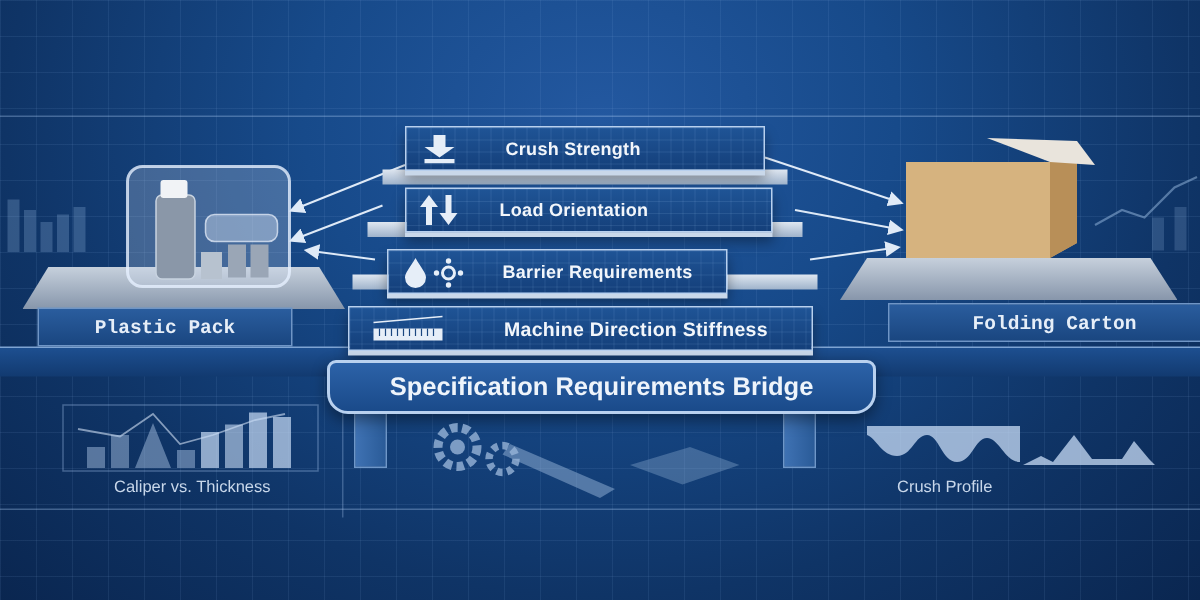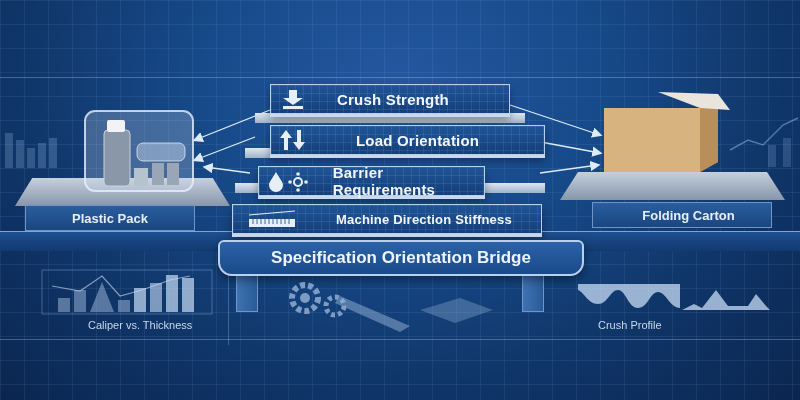--- a/index.html
+++ b/index.html
@@ -29,38 +29,38 @@
     box-shadow: 0 3px 0 #c9d8ea, 0 6px 8px rgba(0,0,0,0.35);
   }
   .layer::before {
     content: ""; position: absolute; inset: 0;
     background-image:
       linear-gradient(rgba(160,200,245,0.12) 1px, transparent 1px),
       linear-gradient(90deg, rgba(160,200,245,0.12) 1px, transparent 1px);
     background-size: 8px 8px;
   }
   .layer .icon { position: relative; width: 44px; display: flex; justify-content: center; align-items: center; }
-  .layer .label { position: relative; font-weight: bold; font-size: 15px; color: #f2f6fb; letter-spacing: 0.2px; }
+  .layer .label { position: relative; font-weight: bold; font-size: 12px; color: #f2f6fb; letter-spacing: 0.2px; }
   .shelf {
     position: absolute; height: 10px;
     background: linear-gradient(180deg, #dfe7f1, #9fb3cb);
   }
 
   
   .platform-top {
     position: absolute; height: 28px;
     background: linear-gradient(180deg, #c6d0dc, #8796ab);
     clip-path: polygon(8% 0, 92% 0, 100% 100%, 0 100%);
   }
   .platform-front {
     position: absolute; height: 26px;
     background: linear-gradient(180deg, #2a5d9e, #1a4680);
     border: 1px solid #6f95c6;
     display: flex; align-items: center; justify-content: center;
-    font-weight: bold; font-size: 13px; color: #e6eef8;
+    font-weight: bold; font-size: 13px; color: #e6eef8; font-family: Liberation Mono, monospace;
   }
 
   .banner {
     position: absolute; left: 218px; top: 240px; width: 366px; height: 36px;
     background: linear-gradient(180deg, #2c62a8, #1a4a8a);
     border: 2px solid #b9d1ef;
     border-radius: 6px 6px 14px 14px;
     display: flex; align-items: center; justify-content: center;
     font-weight: bold; font-size: 17px; color: #eef4fb;
     box-shadow: 0 4px 10px rgba(0,0,0,0.4);
@@ -110,21 +110,21 @@
     <rect x="25" y="12" width="18" height="12" rx="2" fill="#f1f3f6"></rect>
     <rect x="52" y="60" width="14" height="18" fill="#b7c2cf"></rect>
     <rect x="70" y="55" width="12" height="22" fill="#9aa6b6"></rect>
     <rect x="85" y="55" width="12" height="22" fill="#9aa6b6"></rect>
     <rect x="55" y="35" width="48" height="18" rx="6" fill="rgba(220,230,245,0.4)" stroke="rgba(240,245,255,0.7)"></rect>
   </svg>
 </div>
 
 <div>
   <div class="platform-top" style="left:560px;top:172px;width:225px;"></div>
-  <div class="platform-front" style="left:592px;top:202px;width:180px;padding-left:13px;">Folding Carton</div>
+  <div class="platform-front" style="left:592px;top:202px;width:209px;padding-left:13px;">Folding Carton</div>
   <svg style="position:absolute;left:600px;top:90px;" width="135" height="90">
     <polygon points="4,18 100,18 118,10 118,72 100,82 4,82" fill="#c8a26b"></polygon>
     <rect x="4" y="18" width="96" height="64" fill="#d6b37f"></rect>
     <polygon points="100,18 118,10 118,72 100,82" fill="#b88f58"></polygon>
     <polygon points="58,2 118,4 130,20 100,18" fill="#e9e4dc"></polygon>
   </svg>
 </div>
 
 <svg style="position:absolute;left:190px;top:95px;" width="420" height="90">
   <defs>
@@ -148,21 +148,21 @@
   <span class="icon">
     <svg width="24" height="20">
         <rect x="8" y="1" width="8" height="8" fill="#e6eef8"></rect>
         <polygon points="2,9 22,9 12,16" fill="#e6eef8"></polygon>
         <rect x="2" y="17" width="20" height="3" fill="#e6eef8"></rect>
       </svg>
   </span>
   <span class="label" style="margin-left:22px;">Crush Strength</span>
 </div>
 
-<div class="layer" style="left:270px;top:125px;width:275px;gap:23px;">
+<div class="layer" style="left:270px;top:125px;width:245px;">
   <span class="icon">
     <svg width="28" height="22">
         <polygon points="7,1 1,9 5,9 5,21 9,21 9,9 13,9" fill="#e6eef8"></polygon>
         <polygon points="20,21 14,13 18,13 18,1 22,1 22,13 26,13" fill="#e6eef8"></polygon>
       </svg>
   </span>
   <span class="label" style="margin-left:18px;">Load Orientation</span>
 </div>
 
 <div class="layer" style="left:258px;top:166px;width:227px;">
@@ -197,21 +197,21 @@
           <line x1="42" y1="10" x2="42" y2="15"></line>
         </g>
       </svg>
   </span>
   <span class="label" style="font-size:13px;margin-left:4px;padding-left:19px;">Machine Direction Stiffness</span>
 </div>
 
 <div class="pillar" style="left:236px;top:272px;height:40px;"></div>
 <div class="pillar" style="left:522px;top:272px;height:40px;"></div>
 
-<div class="banner">Specification Orientation Bridge</div>
+<div class="banner">Specification Requirements Bridge</div>
 
 <svg style="position:absolute;left:285px;top:278px;" width="140" height="55">
   <circle cx="20" cy="20" r="13" fill="none" stroke="#7c9cc4" stroke-width="6" stroke-dasharray="5 3"></circle>
   <circle cx="20" cy="20" r="5" fill="#7c9cc4"></circle>
   <circle cx="50" cy="28" r="9" fill="none" stroke="#7c9cc4" stroke-width="5" stroke-dasharray="4 3"></circle>
   <polygon points="55,18 125,48 115,54 50,25" fill="rgba(150,180,215,0.5)"></polygon>
 </svg>
 <svg style="position:absolute;left:415px;top:295px;" width="80" height="30">
   <polygon points="5,15 45,3 78,15 40,28" fill="rgba(150,180,215,0.35)"></polygon>
 </svg>
@@ -222,21 +222,21 @@
     <polyline points="12,18 40,23 62,8 80,28 102,22 130,12 150,8" fill="none" stroke="rgba(210,225,245,0.6)" stroke-width="1.2"></polyline>
     <rect x="18" y="30" width="12" height="14" fill="rgba(180,205,235,0.45)"></rect>
     <rect x="34" y="22" width="12" height="22" fill="rgba(180,205,235,0.45)"></rect>
     <polygon points="50,44 62,14 74,44" fill="rgba(180,205,235,0.45)"></polygon>
     <rect x="78" y="32" width="12" height="12" fill="rgba(180,205,235,0.45)"></rect>
     <rect x="94" y="20" width="12" height="24" fill="rgba(200,220,245,0.7)"></rect>
     <rect x="110" y="15" width="12" height="29" fill="rgba(200,220,245,0.6)"></rect>
     <rect x="126" y="7" width="12" height="37" fill="rgba(200,220,245,0.7)"></rect>
     <rect x="142" y="10" width="12" height="34" fill="rgba(200,220,245,0.7)"></rect>
   </svg>
-  <div class="chart-label" style="left:88px;top:319px;">Caliper vs. Thickness</div>
+  <div class="chart-label" style="left:76px;top:319px;">Caliper vs. Thickness</div>
 </div>
 
 <div>
   <svg class="small-chart" style="left:570px;top:278px;" width="200" height="36">
     <path d="M8,6 L110,6 L110,30 C100,30 96,14 88,14 C80,14 78,30 68,30 C58,30 56,12 48,12 C40,12 38,26 28,26 C18,26 14,14 8,12 Z" fill="rgba(200,220,245,0.75)"></path>
     <path d="M112,32 L124,26 L132,30 L146,12 L158,28 L178,28 L186,16 L196,28 L200,32 Z" fill="rgba(200,220,245,0.75)"></path>
   </svg>
   <div class="chart-label" style="left:598px;top:319px;">Crush Profile</div>
 </div>
 

